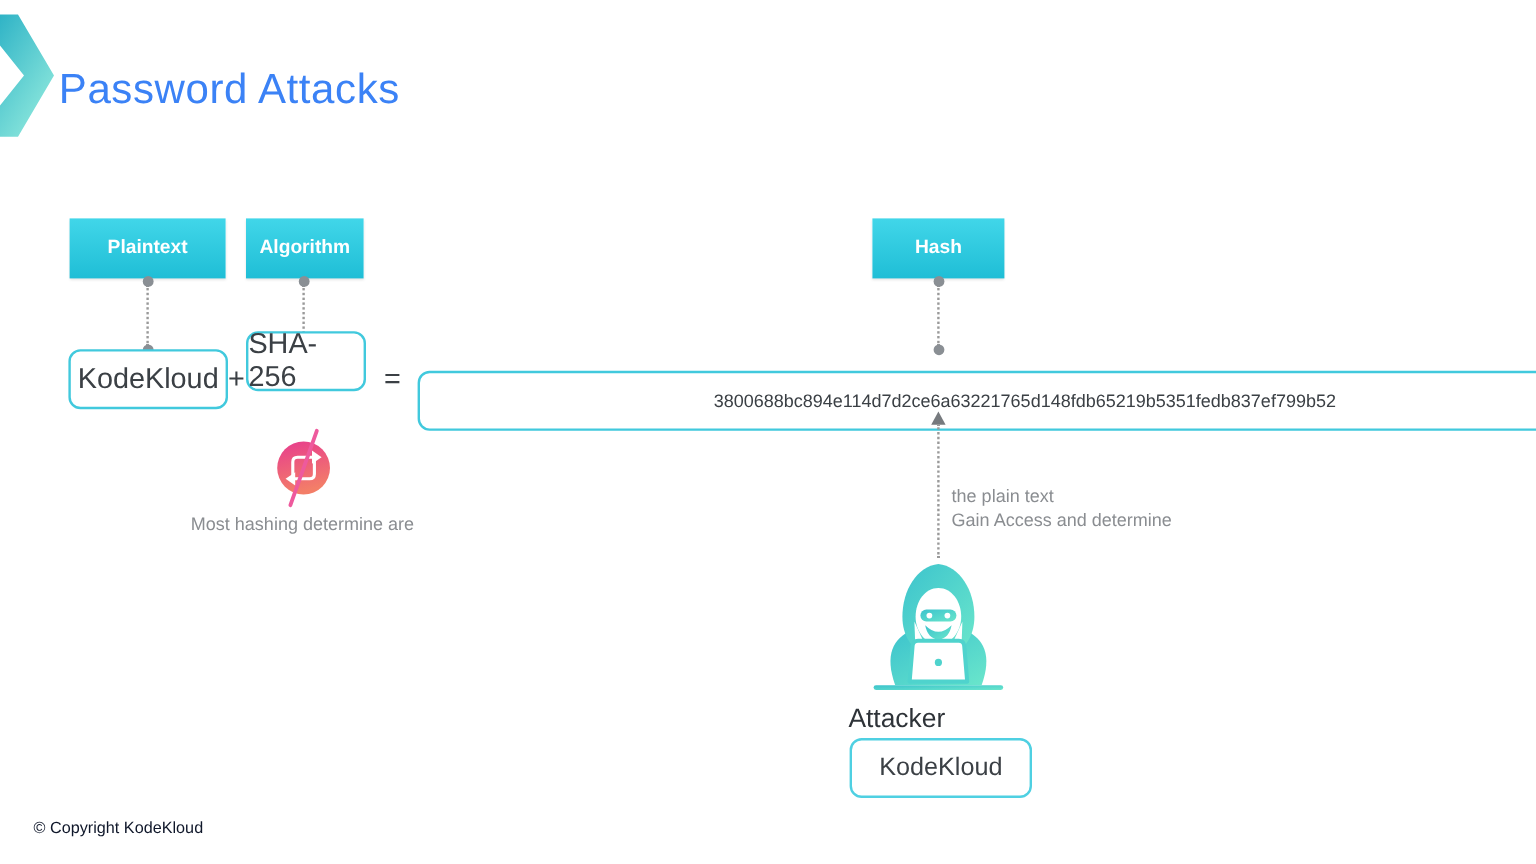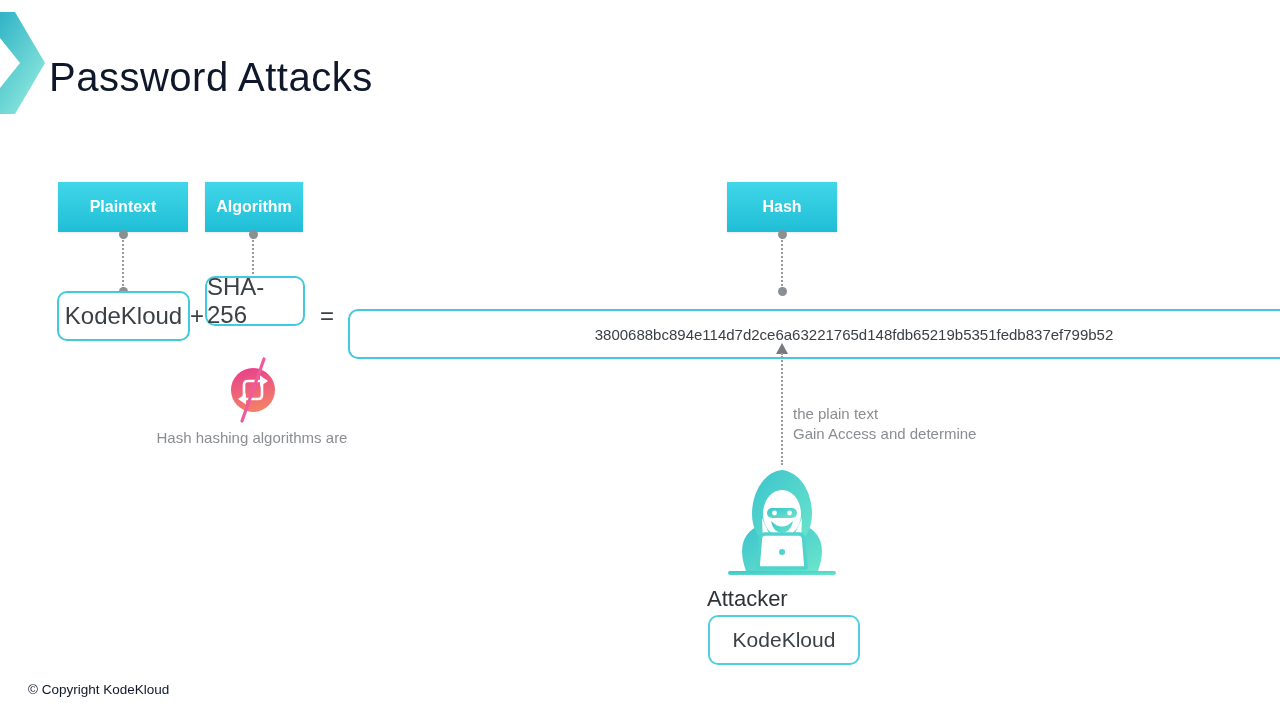--- a/index.html
+++ b/index.html
@@ -7,21 +7,21 @@
   body { font-family: "Liberation Sans", "DejaVu Sans", sans-serif; position: relative; }
 
   .slide { position: absolute; top: 0; left: 0; width: 1280px; height: 720px; background: #ffffff; }
 
   
   .logo { position: absolute; left: 0; top: 10px; width: 46px; height: 106px; }
 
   
   .title {
     position: absolute; left: 49px; top: 55px;
-    font-size: 40px; font-weight: 500; color: #0f172a; letter-spacing: 0.5px;
+    font-size: 35px; font-weight: 500; color: #3b82f6; letter-spacing: 0.5px;
   }
 
   
   .badge {
     position: absolute; height: 50px; border-radius: 0;
     background: linear-gradient(180deg, #41d6e9 0%, #1fbed6 100%);
     box-shadow: 0 1px 2px rgba(0,0,0,0.10);
     display: flex; align-items: center; justify-content: center;
     color: #ffffff; font-size: 16px; font-weight: 700;
   }
@@ -149,21 +149,21 @@
     <path d="M20,43 L20,29 Q20,25 24,25 L37,25" fill="none" stroke="#ffffff" stroke-width="2.6" stroke-linecap="round"></path>
     <polygon points="36,19.5 44,25 36,30.5" fill="#ffffff"></polygon>
 
     <path d="M38,26 L38,39 Q38,43 34,43 L21,43" fill="none" stroke="#ffffff" stroke-width="2.6" stroke-linecap="round"></path>
     <polygon points="22,37.5 14,43 22,48.5" fill="#ffffff"></polygon>
 
     <line x1="40" y1="3" x2="18" y2="65" stroke="#ee5a9d" stroke-width="3.2" stroke-linecap="round"></line>
   </svg>
 
   <div class="note note-nonrev">
-    <div>Hash hashing algorithms are</div>
+    <div>Most hashing determine are</div>
   </div>
 
   <div class="arrow-up" style="left:776px; top:343px;"></div>
   <div class="vline vline-attacker"></div>
 
   <div class="note note-gain">
     <div>the plain text</div>
     <div>Gain Access and determine</div>
   </div>
 

